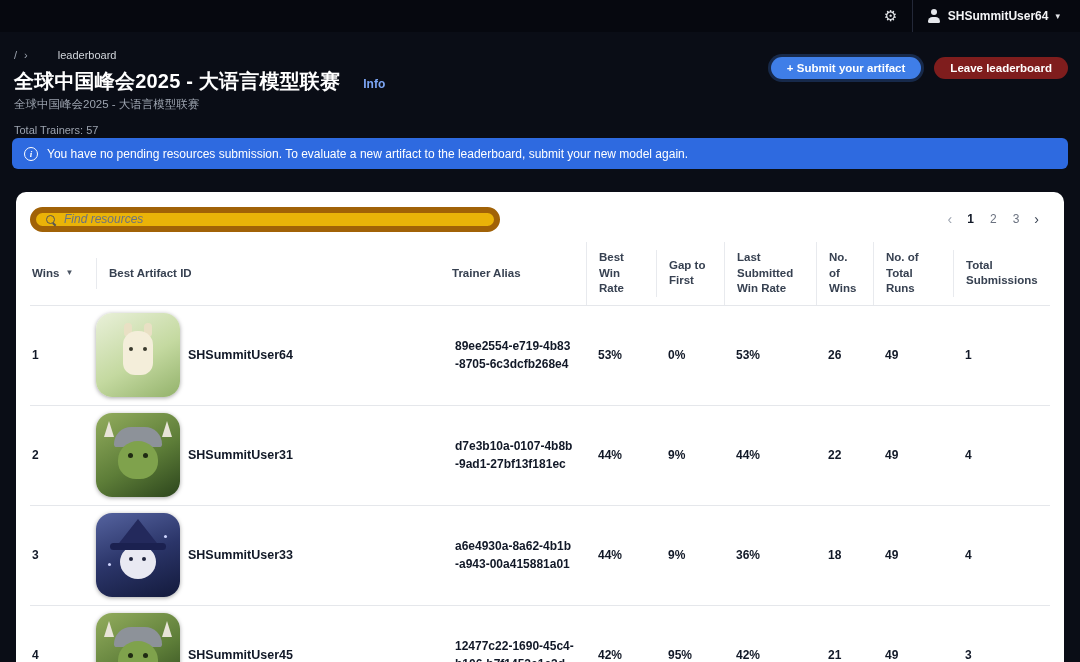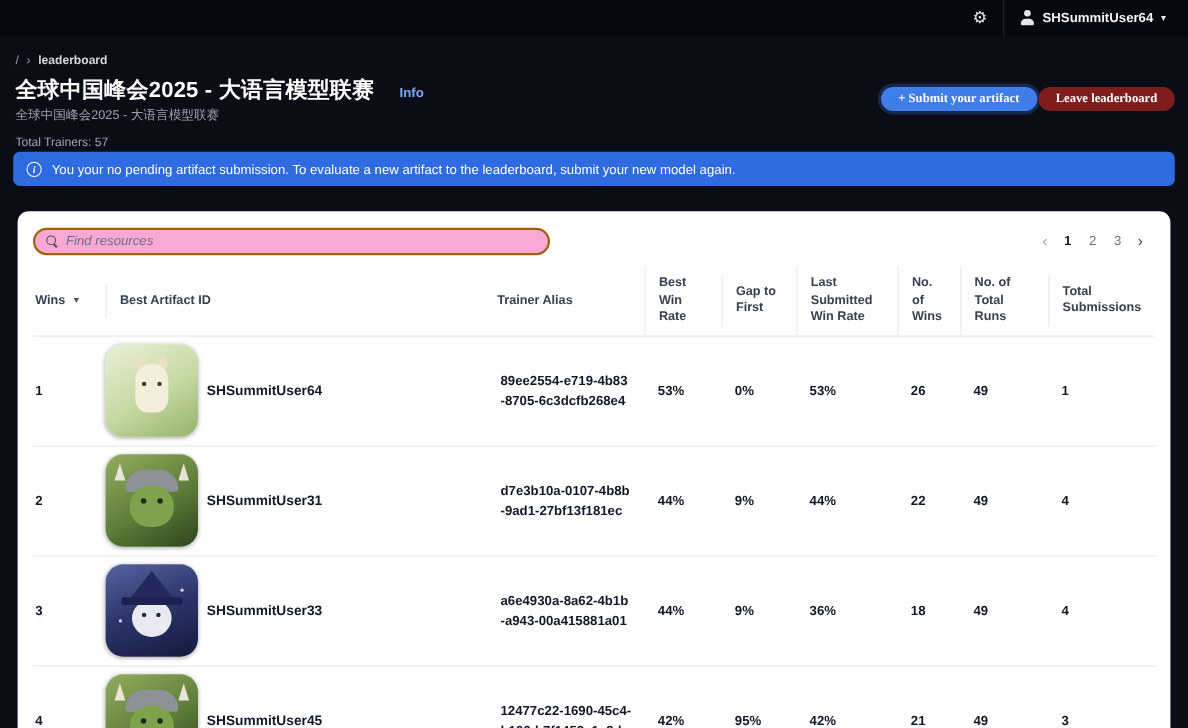--- a/index.html
+++ b/index.html
@@ -32,28 +32,28 @@
     border-radius:6px 6px 2px 2px; background:#e5e7eb; }
   .user-name { font-size:12px; font-weight:700; color:#f3f4f6; }
   .caret { font-size:9px; color:#e5e7eb; }
 
   
   .breadcrumb {
     position:absolute; top:49px; left:14px;
     display:flex; align-items:center; gap:7px;
     font-size:11px; color:#9ca3af;
   }
-  .breadcrumb .crumb-page { color:#d1d5db; font-weight:700; }
+  .breadcrumb .crumb-page { color:#d1d5db; font-weight:400;margin-left:23px; }
   .page-title-row { position:absolute; top:68px; left:14px; display:flex; align-items:baseline; gap:8px; }
   .page-title { font-size:20px; font-weight:700; color:#ffffff; letter-spacing:.2px; }
   .info-link { font-size:12px; font-weight:700; color:#7da6f5; cursor:pointer;margin-left:15px; }
   .subtitle { position:absolute; top:97px; left:14px; font-size:11.5px; color:#9ca3af; }
   .total-trainers { position:absolute; top:124px; left:14px; font-size:11px; color:#9ca3af; }
 
-  .header-buttons { position:absolute; top:79px; right:12px; display:flex; gap:1px;font-family:Liberation Serif, serif; }
+  .header-buttons { position:absolute; top:57px; right:12px; display:flex; gap:13px; }
   .btn { border:none; border-radius:999px; font-size:11.5px; font-weight:700;
     padding:5px 16px; color:#fff; cursor:pointer; font-family:inherit; }
   .btn-submit { background:#3f7ee8; box-shadow:0 0 0 3px rgba(63,126,232,.25); }
   .btn-leave  { background:#7f1d1d; }
 
   
   .banner {
     position:absolute; top:138px; left:12px; right:12px; height:31px;
     background:#2e6ae0; border-radius:6px;
     display:flex; align-items:center; gap:9px; padding:0 12px;
@@ -67,22 +67,22 @@
   .banner-text { font-size:12px; color:#ffffff; }
 
   
   .card {
     position:absolute; top:192px; left:16px; right:16px; bottom:-40px;
     background:#ffffff; border-radius:10px 10px 0 0;
     color:#111827; overflow:hidden; padding:14px 14px 0 14px;
   }
   .card-top { display:flex; align-items:center; justify-content:space-between; height:26px; }
   .search-wrap {
-    width:470px; height:25px; border:2px solid #a16207; border-radius:13px;
-    display:flex; align-items:center; gap:7px; padding:0 10px; background:#f9a8d4;
+    width:470px; height:25px; border:6px solid #a16207; border-radius:13px;
+    display:flex; align-items:flex-end; gap:7px; padding:0 10px; background:#eab308;
   }
   .search-ico { width:11px; height:11px; position:relative; flex:0 0 auto; }
   .search-ico::before { content:""; position:absolute; top:0; left:0; width:7px; height:7px;
     border:1.4px solid #555; border-radius:50%; }
   .search-ico::after { content:""; position:absolute; left:7px; top:7px; width:4px; height:1.6px;
     background:#555; transform:rotate(45deg); transform-origin:left center; }
   .search-input { border:none; outline:none; flex:1; font-size:12px; font-style:italic;
     color:#374151; font-family:inherit; background:transparent; }
   .search-input::placeholder { color:#6b7280; font-style:italic; }
 
@@ -178,21 +178,21 @@
   <div class="subtitle">全球中国峰会2025 - 大语言模型联赛</div>
   <div class="total-trainers">Total Trainers: 57</div>
 
   <div class="header-buttons">
     <button class="btn btn-submit">+ Submit your artifact</button>
     <button class="btn btn-leave">Leave leaderboard</button>
   </div>
 
   <div class="banner">
     <span class="info-ico">i</span>
-    <span class="banner-text">You your no pending artifact submission. To evaluate a new artifact to the leaderboard, submit your new model again.</span>
+    <span class="banner-text">You have no pending resources submission. To evaluate a new artifact to the leaderboard, submit your new model again.</span>
   </div>
 
   <div class="card">
 
     <div class="card-top">
       <div class="search-wrap">
         <span class="search-ico"></span>
         <input class="search-input" type="text" placeholder="Find resources" style="">
       </div>
       <div class="pagination">

